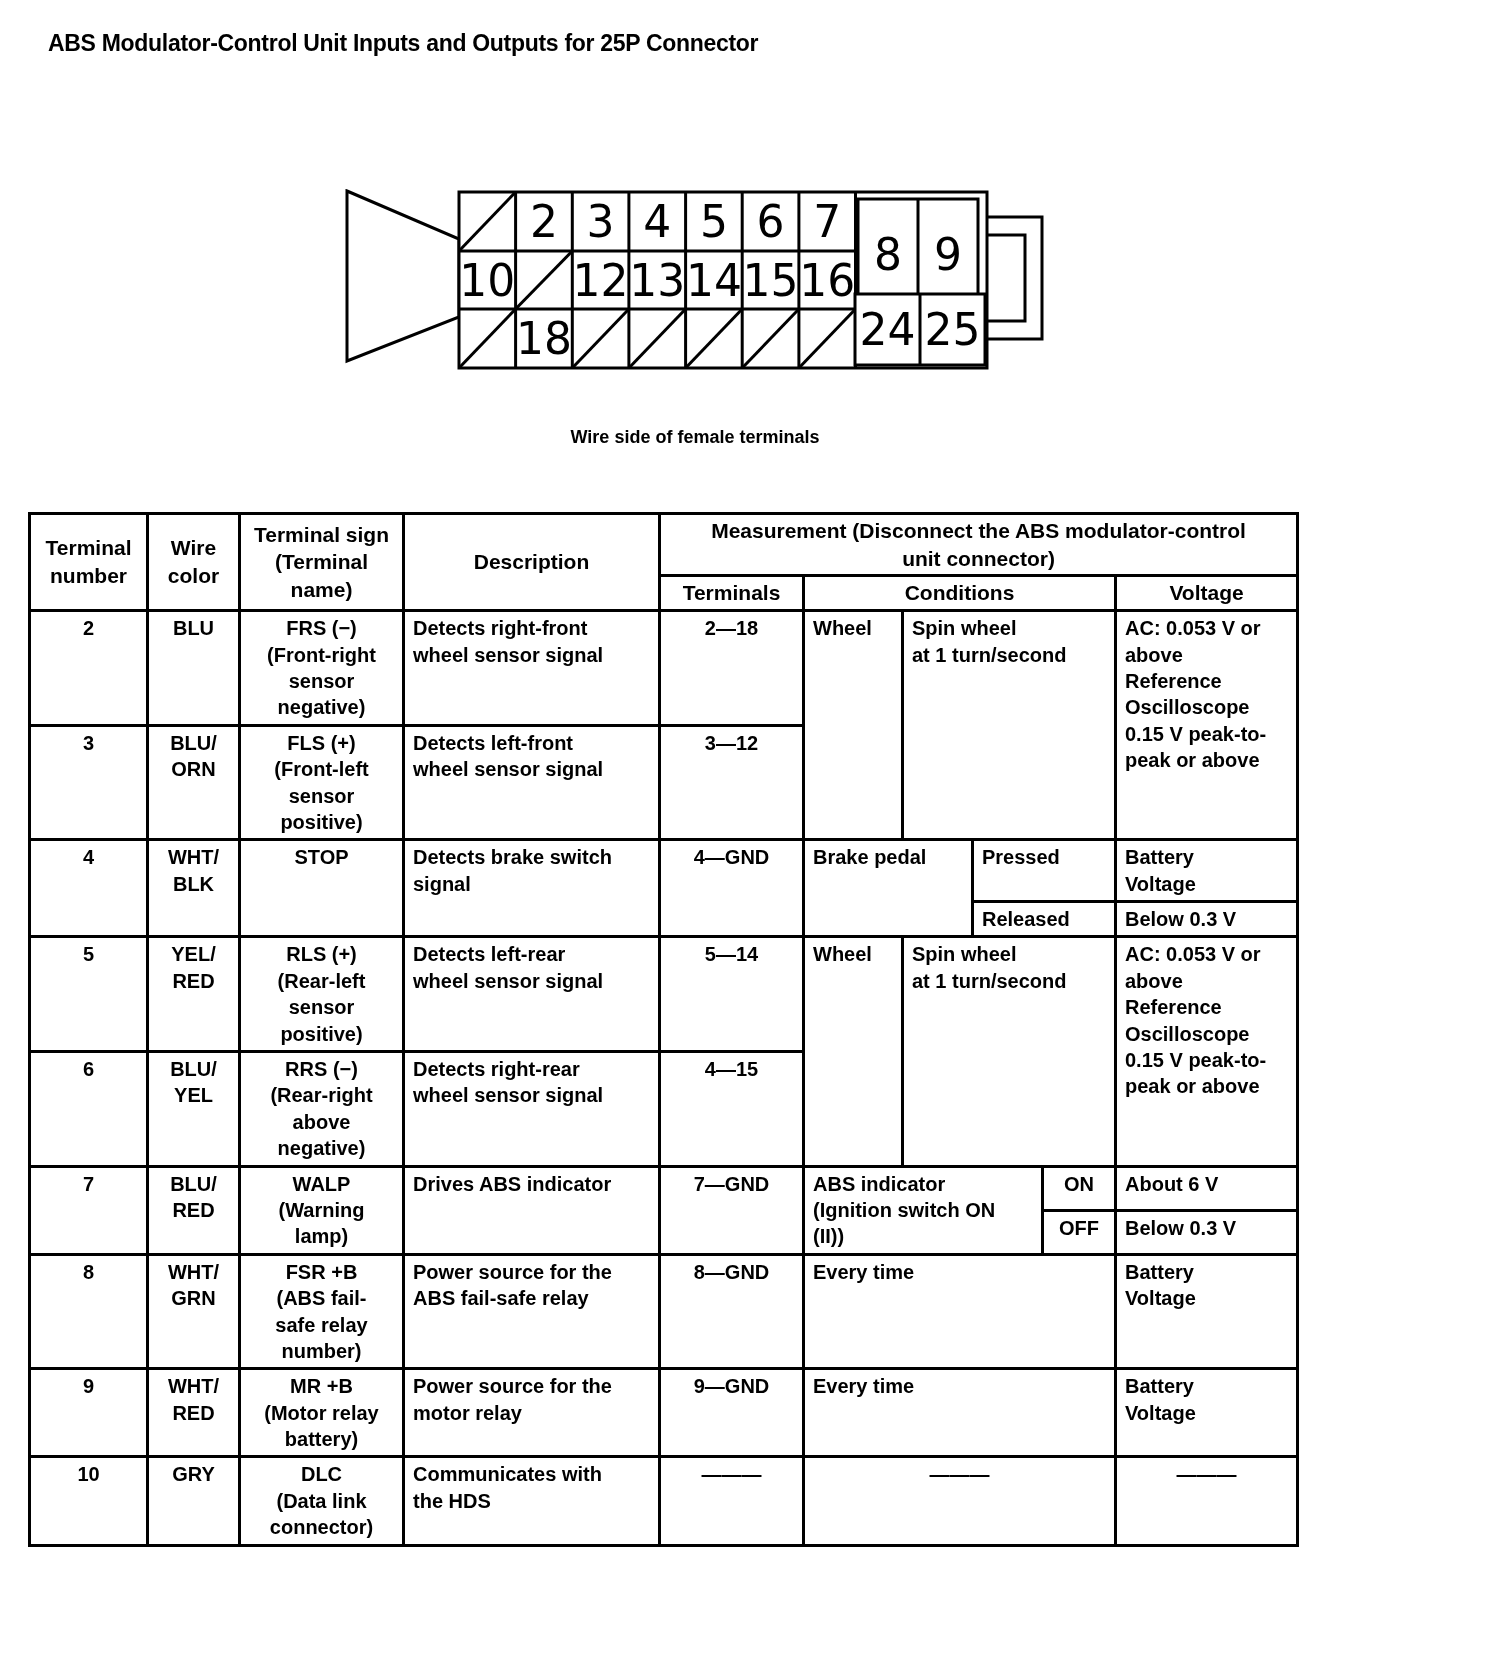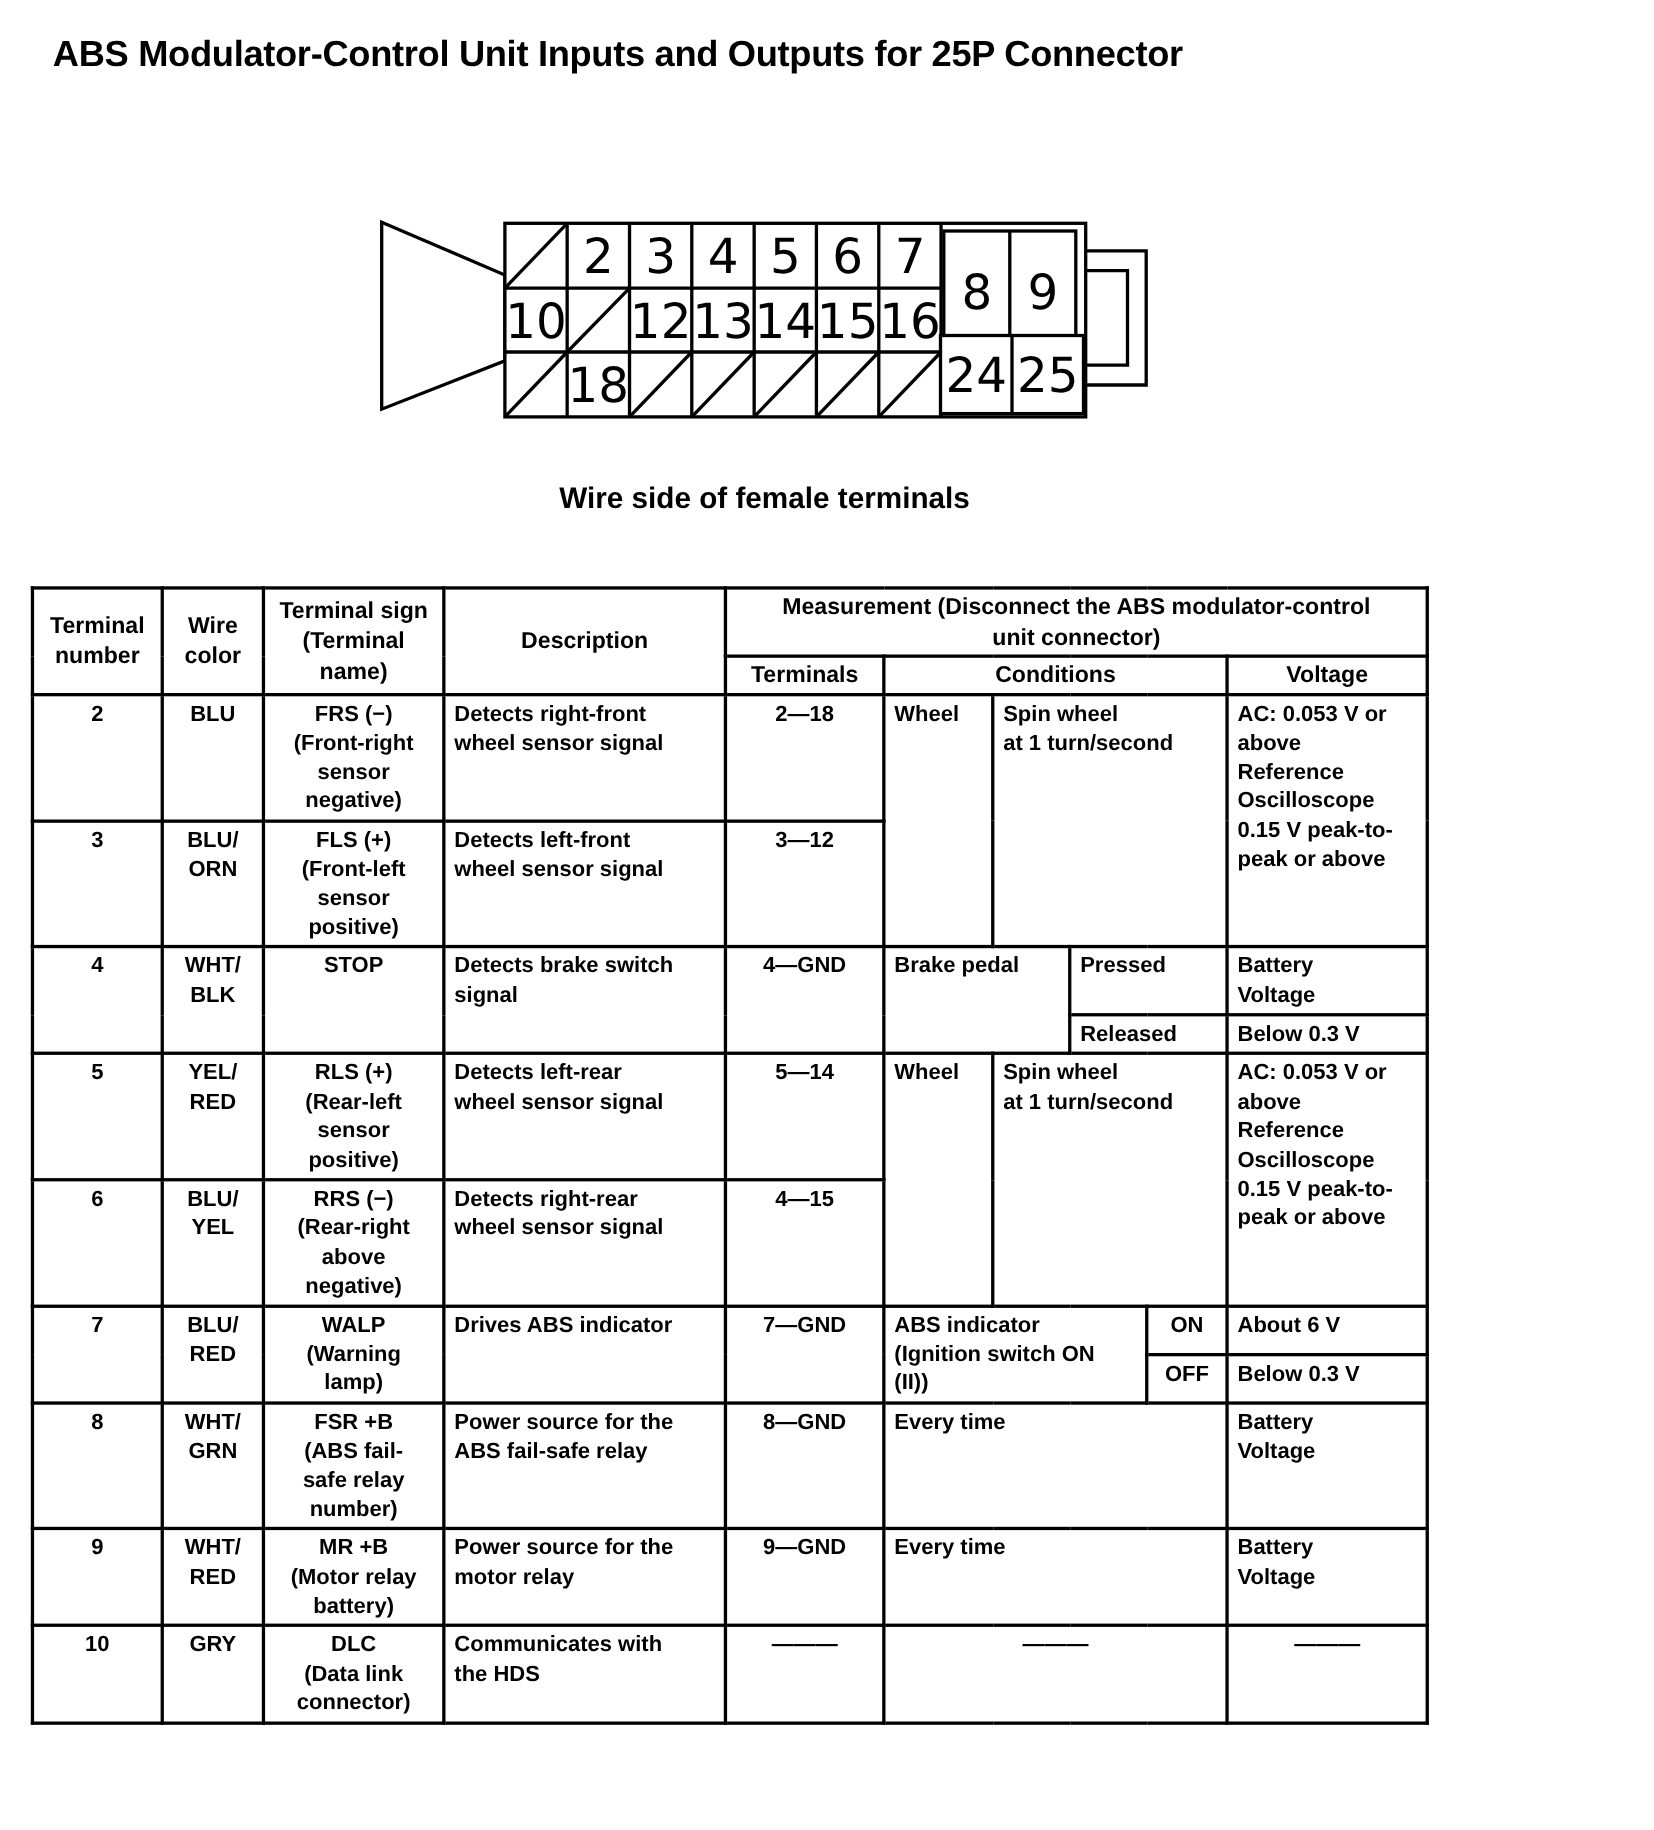--- a/index.html
+++ b/index.html
@@ -10,42 +10,42 @@
     font-family: "Liberation Sans", sans-serif;
   }
   body {
     width: 1504px;
     height: 1664px;
     position: relative;
     overflow: hidden;
   }
   .page-title {
     margin: 30px 0 0 48px;
-    font-size: 33px;
+    font-size: 23px;
     font-weight: bold;
     letter-spacing: -0.3px;
   }
   .connector-wrap {
     margin: 132px 0 0 345px;
     width: 700px;
   }
   .connector-wrap svg {
     display: block;
   }
   .pin-num {
     font-family: "DejaVu Sans", sans-serif;
     font-size: 44px;
     font-weight: 400;
     fill: #000;
   }
   .caption {
     margin: 56px 0 0 345px;
     width: 700px;
     text-align: center;
-    font-size: 27px;
+    font-size: 18px;
     font-weight: bold;
   }
   .table-wrap {
     margin: 64px 0 0 28px;
   }
   table.io-table {
     border-collapse: collapse;
     width: 1268px;
     table-layout: fixed;
     border: 3px solid #000;

